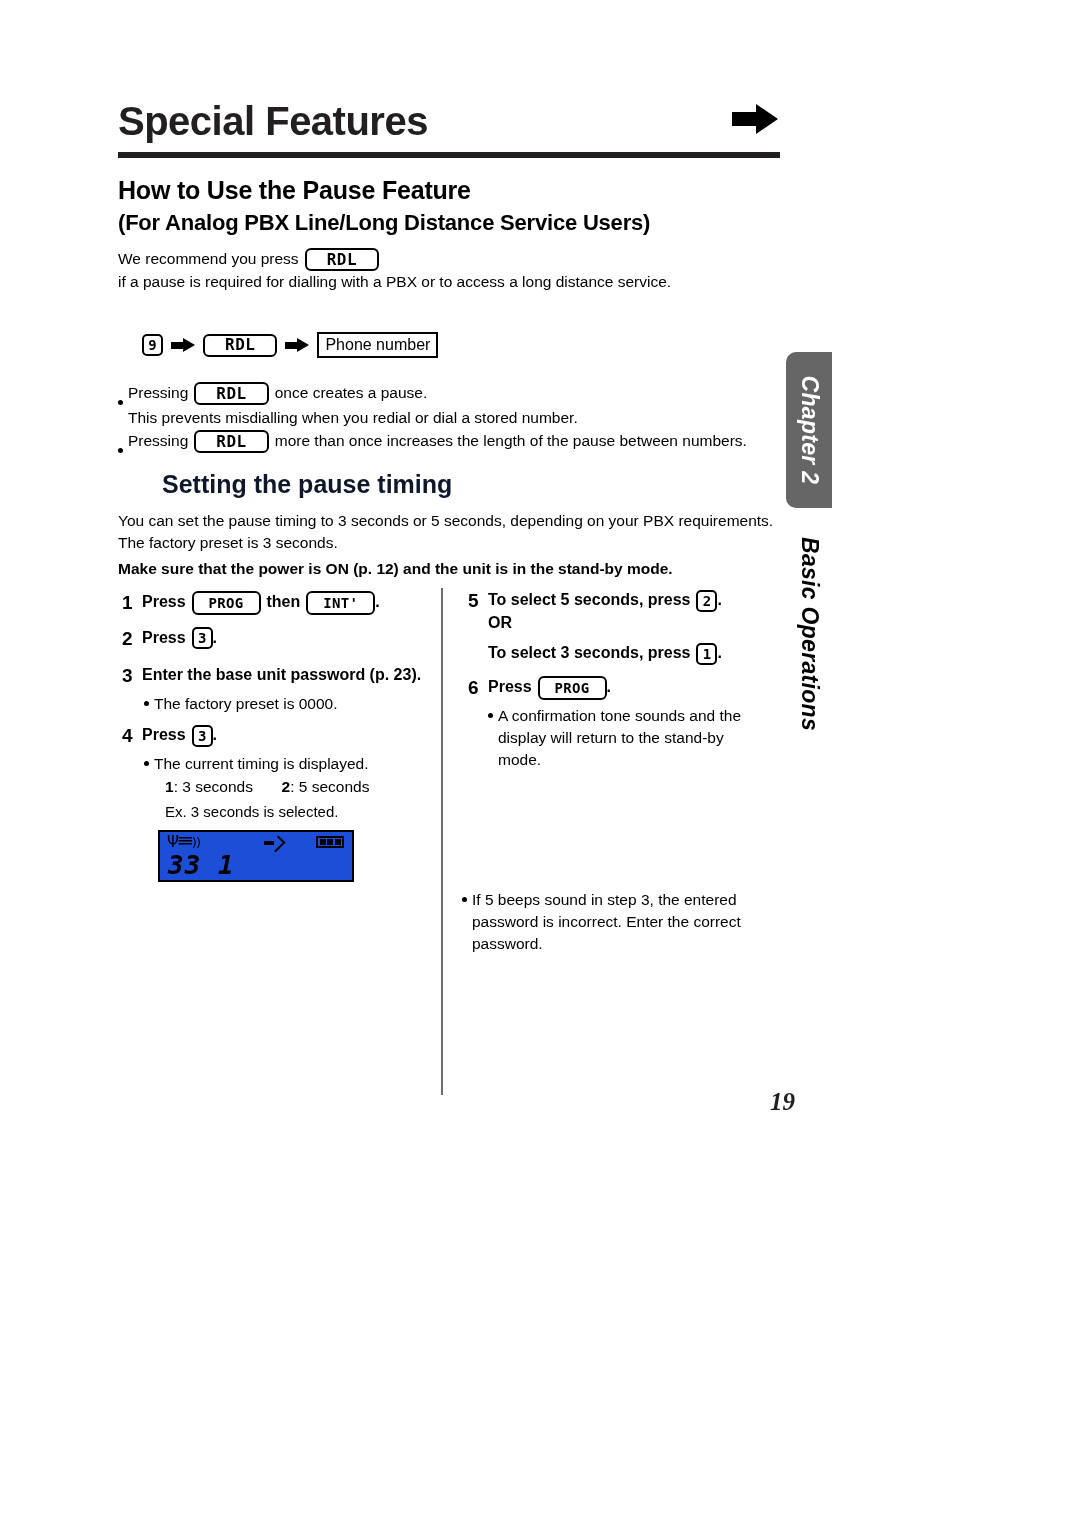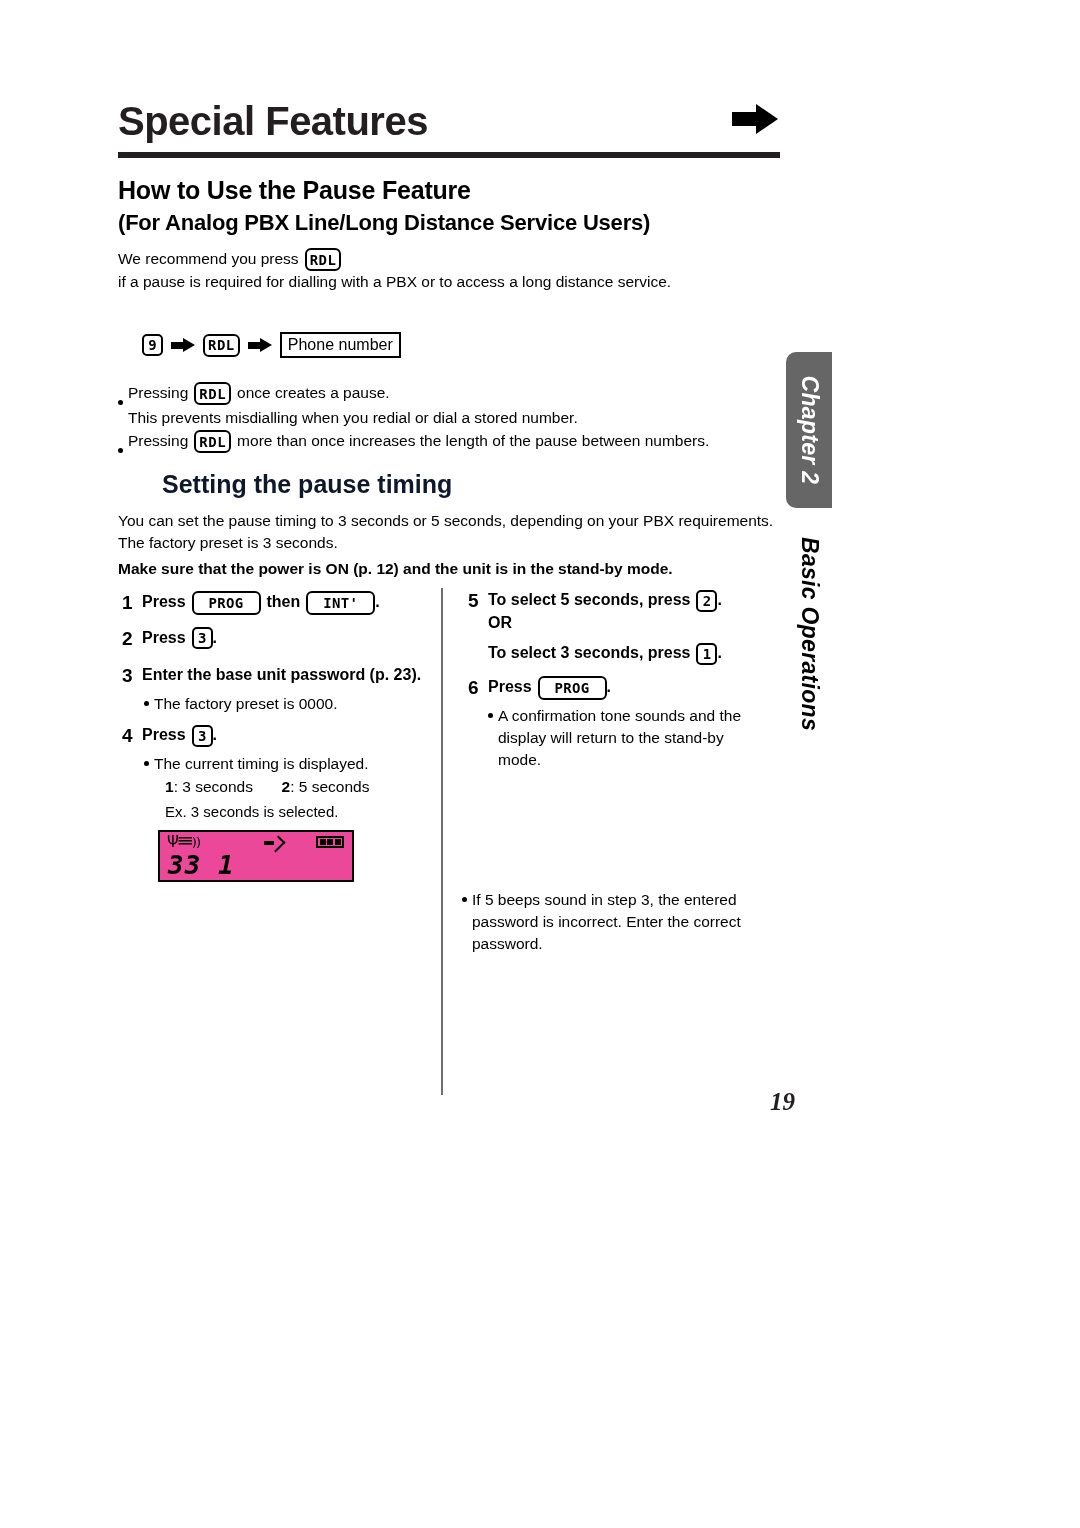--- a/index.html
+++ b/index.html
@@ -137,22 +137,22 @@
   }
   .key.sm {
     min-width: 21px;
     height: 22px;
     padding: 0 3px;
     font-size: 14px;
     border-radius: 5px;
   }
   .key.md {
     height: 23px;
-    padding: 0 3px;
-    font-size: 14px;
+    padding: 0 20px;
+    font-size: 16px;
     letter-spacing: 0.5px;
   }
   .key.lg {
     height: 24px;
     padding: 0 15px;
     font-size: 14px;
     letter-spacing: 0.3px;
   }
   .boxlabel {
     display: inline-flex;
@@ -301,21 +301,21 @@
   }
 
   
   .lcd {
     position: absolute;
     left: 158px;
     top: 830px;
     width: 196px;
     height: 52px;
     border: 2px solid #000;
-    background: #ec4899;
+    background: #1d4ed8;
     box-sizing: border-box;
   }
   .lcd-icons {
     position: absolute;
     left: 0; top: 0;
     width: 100%;
     height: 20px;
   }
   .lcd-ant {
     position: absolute;

